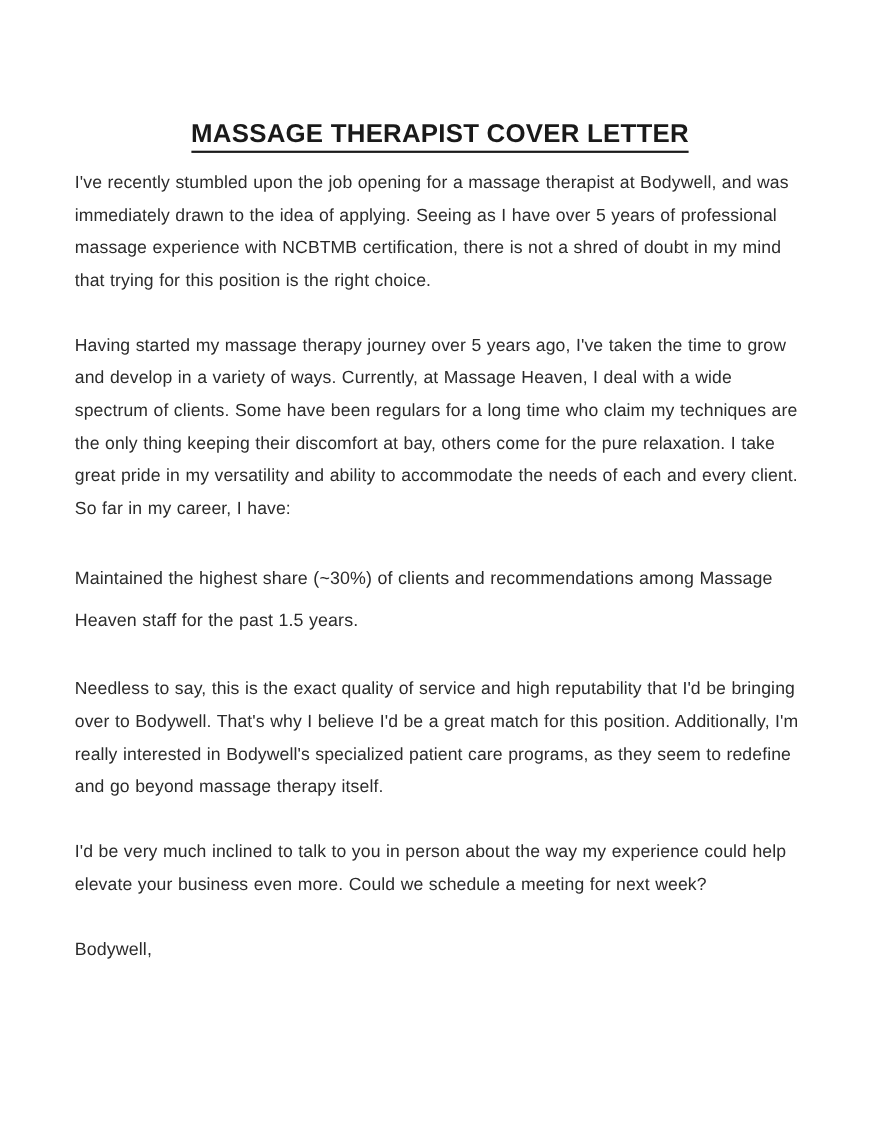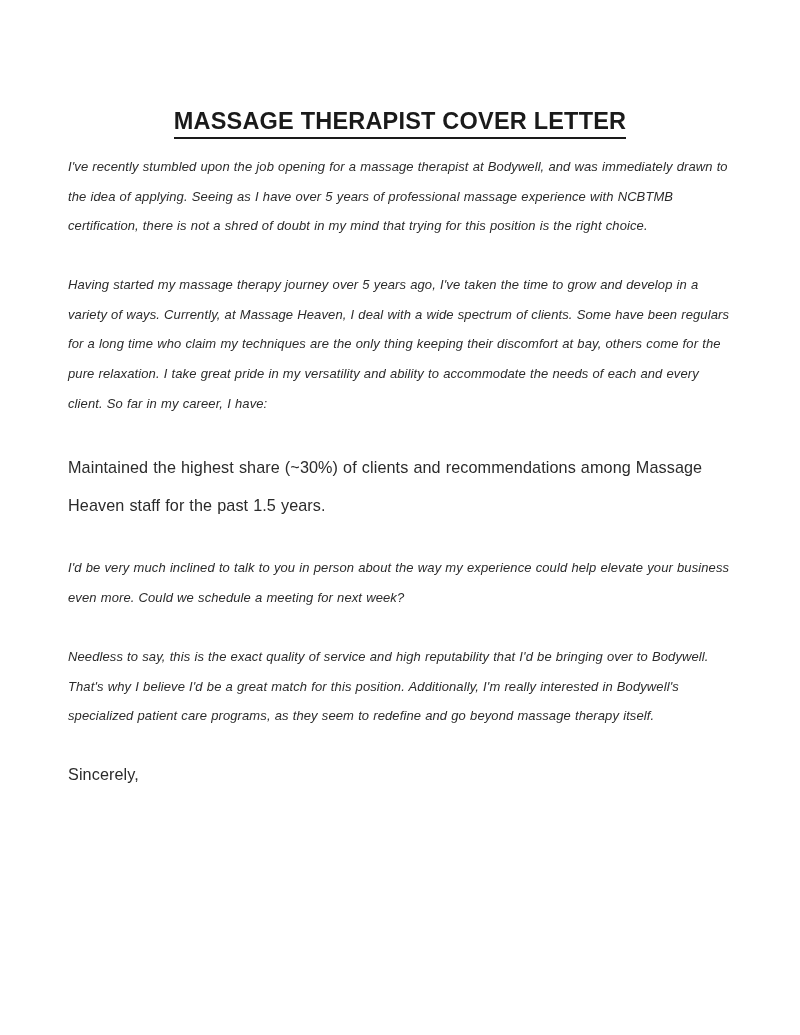--- a/index.html
+++ b/index.html
@@ -39,27 +39,26 @@
     border-bottom: 2.4px solid #1a1a1a;
     padding-bottom: 3px;
   }
   .body-block {
     position: absolute;
     left: 68px;
     width: 666px;
     top: 152px;
   }
   .para {
-    font-size: 13px;
+    font-size: 16px;
     line-height: 29.6px;
     color: #2b2b2b;
     margin: 0 0 29.5px 0;
     letter-spacing: 0.1px;
     word-spacing: 0.4px;
-    font-style: italic;
   }
   .para:last-child {
     margin-bottom: 0;
   }
   .achievements {
     font-size: 16.2px;
     line-height: 38px;
     color: #2b2b2b;
     margin: 0 0 29.5px 0;
     letter-spacing: 0.1px;
@@ -96,23 +95,23 @@
 
 
     <p class="para">I've recently stumbled upon the job opening for a massage therapist at Bodywell, and was immediately drawn to the idea of applying. Seeing as I have over 5 years of professional massage experience with NCBTMB certification, there is not a shred of doubt in my mind that trying for this position is the right choice.</p>
 
     <p class="para">Having started my massage therapy journey over 5 years ago, I've taken the time to grow and develop in a variety of ways. Currently, at Massage Heaven, I deal with a wide spectrum of clients. Some have been regulars for a long time who claim my techniques are the only thing keeping their discomfort at bay, others come for the pure relaxation. I take great pride in my versatility and ability to accommodate the needs of each and every client. So far in my career, I have:</p>
 
     <div class="achievements">
       <span class="achievement-item">Maintained the highest share (~30%) of clients and recommendations among Massage Heaven staff for the past 1.5 years.</span>
     </div>
 
+    <p class="para">Needless to say, this is the exact quality of service and high reputability that I'd be bringing over to Bodywell. That's why I believe I'd be a great match for this position. Additionally, I'm really interested in Bodywell's specialized patient care programs, as they seem to redefine and go beyond massage therapy itself.</p>
+
     <p class="para">I'd be very much inclined to talk to you in person about the way my experience could help elevate your business even more. Could we schedule a meeting for next week?</p>
 
-    <p class="para">Needless to say, this is the exact quality of service and high reputability that I'd be bringing over to Bodywell. That's why I believe I'd be a great match for this position. Additionally, I'm really interested in Bodywell's specialized patient care programs, as they seem to redefine and go beyond massage therapy itself.</p>
-
     <div class="signature-block">
-      <p class="sig-closing">Sincerely,</p>
+      <p class="sig-closing">Bodywell,</p>
 
     </div>
 
   </div>
 </div>
 
 </body></html>

